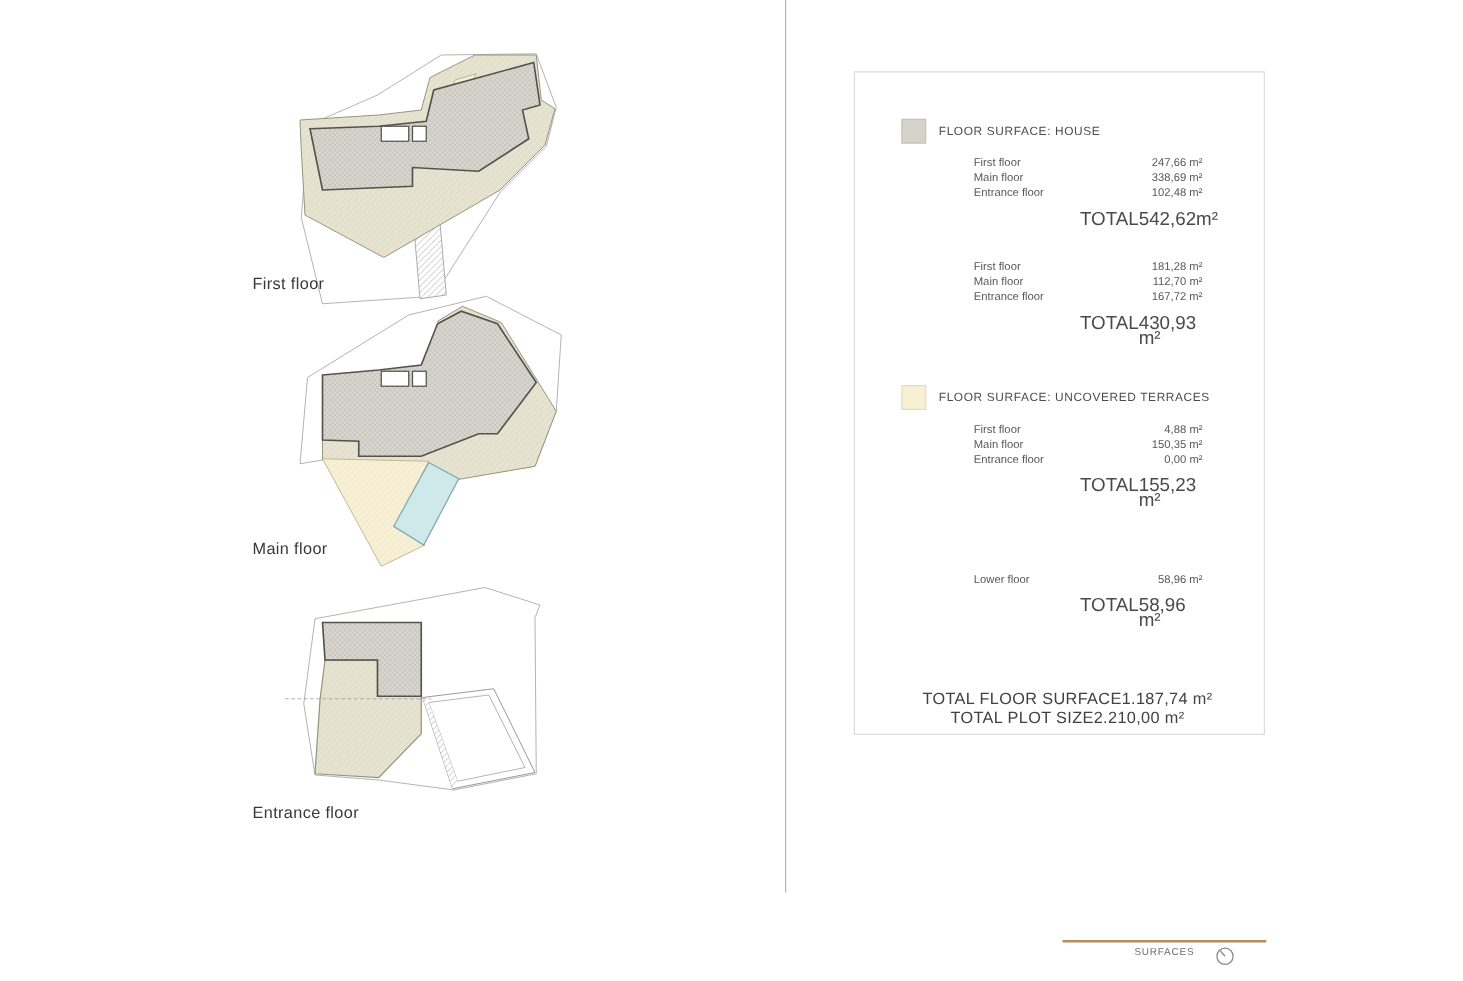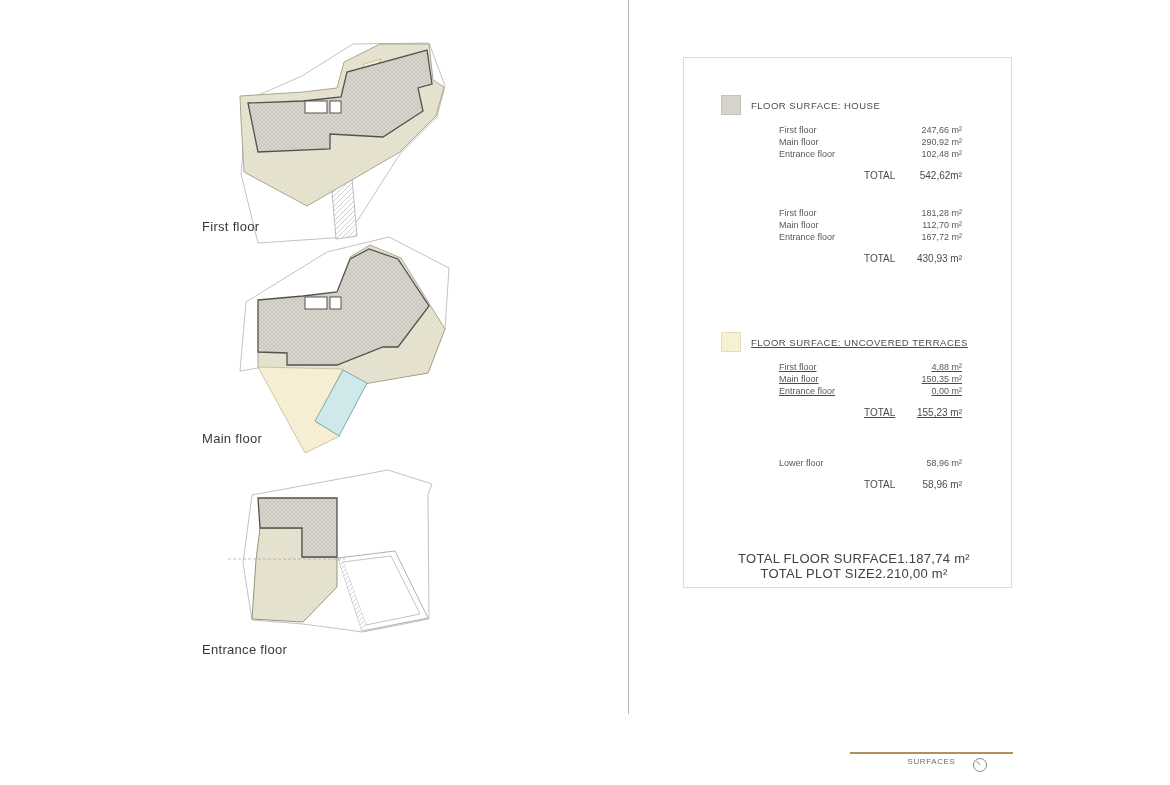--- a/index.html
+++ b/index.html
@@ -15,29 +15,29 @@
   #lbl-main{left:202px;top:431px;}
   #lbl-entrance{left:202px;top:642px;}
 
   .legend-panel{
     position:absolute;left:683px;top:57px;width:329px;height:531px;
     border:1px solid #dcdcdc;background:#ffffff;box-sizing:border-box;
   }
   .sec{position:absolute;left:37px;width:250px;}
   .sec:nth-of-type(1){top:37px;}
   .sec:nth-of-type(2){top:140px;}
-  .sec:nth-of-type(3){top:274px;text-decoration:underline;}
+  .sec:nth-of-type(3){top:250px;}
   .sec:nth-of-type(4){top:390px;}
   .sec-head{display:flex;align-items:center;gap:10px;height:20px;}
   .swatch{width:20px;height:20px;flex:0 0 20px;box-sizing:border-box;border:1px solid rgba(0,0,0,0.08);}
   .sec-title{font-size:9.5px;letter-spacing:.5px;color:#4c4c4c;white-space:nowrap;}
   .sec-rows{margin:9px 0 0 58px;width:183px;}
   .srow{display:flex;justify-content:space-between;font-size:9px;line-height:12px;color:#585858;}
   .total-row{display:flex;justify-content:space-between;margin:10px 0 0 143px;width:98px;
-    font-size:10px;line-height:12px;color:#4a4a4a;}
+    font-size:15px;line-height:12px;color:#4a4a4a;}
   .grand-totals{position:absolute;left:58px;top:494px;width:224px;}
   .gt-row{display:flex;justify-content:center;font-size:13px;line-height:14.5px;
     letter-spacing:.3px;color:#414141;white-space:nowrap;}
 
   .footer{position:absolute;left:850px;top:752px;width:163px;}
   .footer-rule{height:2px;background:#b2905e;}
   .footer-label{font-size:8px;letter-spacing:.6px;color:#6d6d6d;margin-top:3px;text-align:center;}
   .footer-dial{position:absolute;left:122px;top:5px;}
 </style>
 </head>
@@ -124,21 +124,21 @@
           <div class="swatch" style="background: rgb(214, 211, 203);"></div>
           <div class="sec-title">FLOOR SURFACE: HOUSE</div>
         </div>
         <div class="sec-rows">
           <div class="srow">
             <span>First floor</span>
             <span>247,66 m²</span>
           </div>
           <div class="srow">
             <span>Main floor</span>
-            <span>290,92 m²</span>
+            <span>338,69 m²</span>
           </div>
           <div class="srow">
             <span>Entrance floor</span>
             <span>102,48 m²</span>
           </div>
         </div>
         <div class="total-row">
           <span>TOTAL</span>
           <span>542,62m²</span>
         </div>

